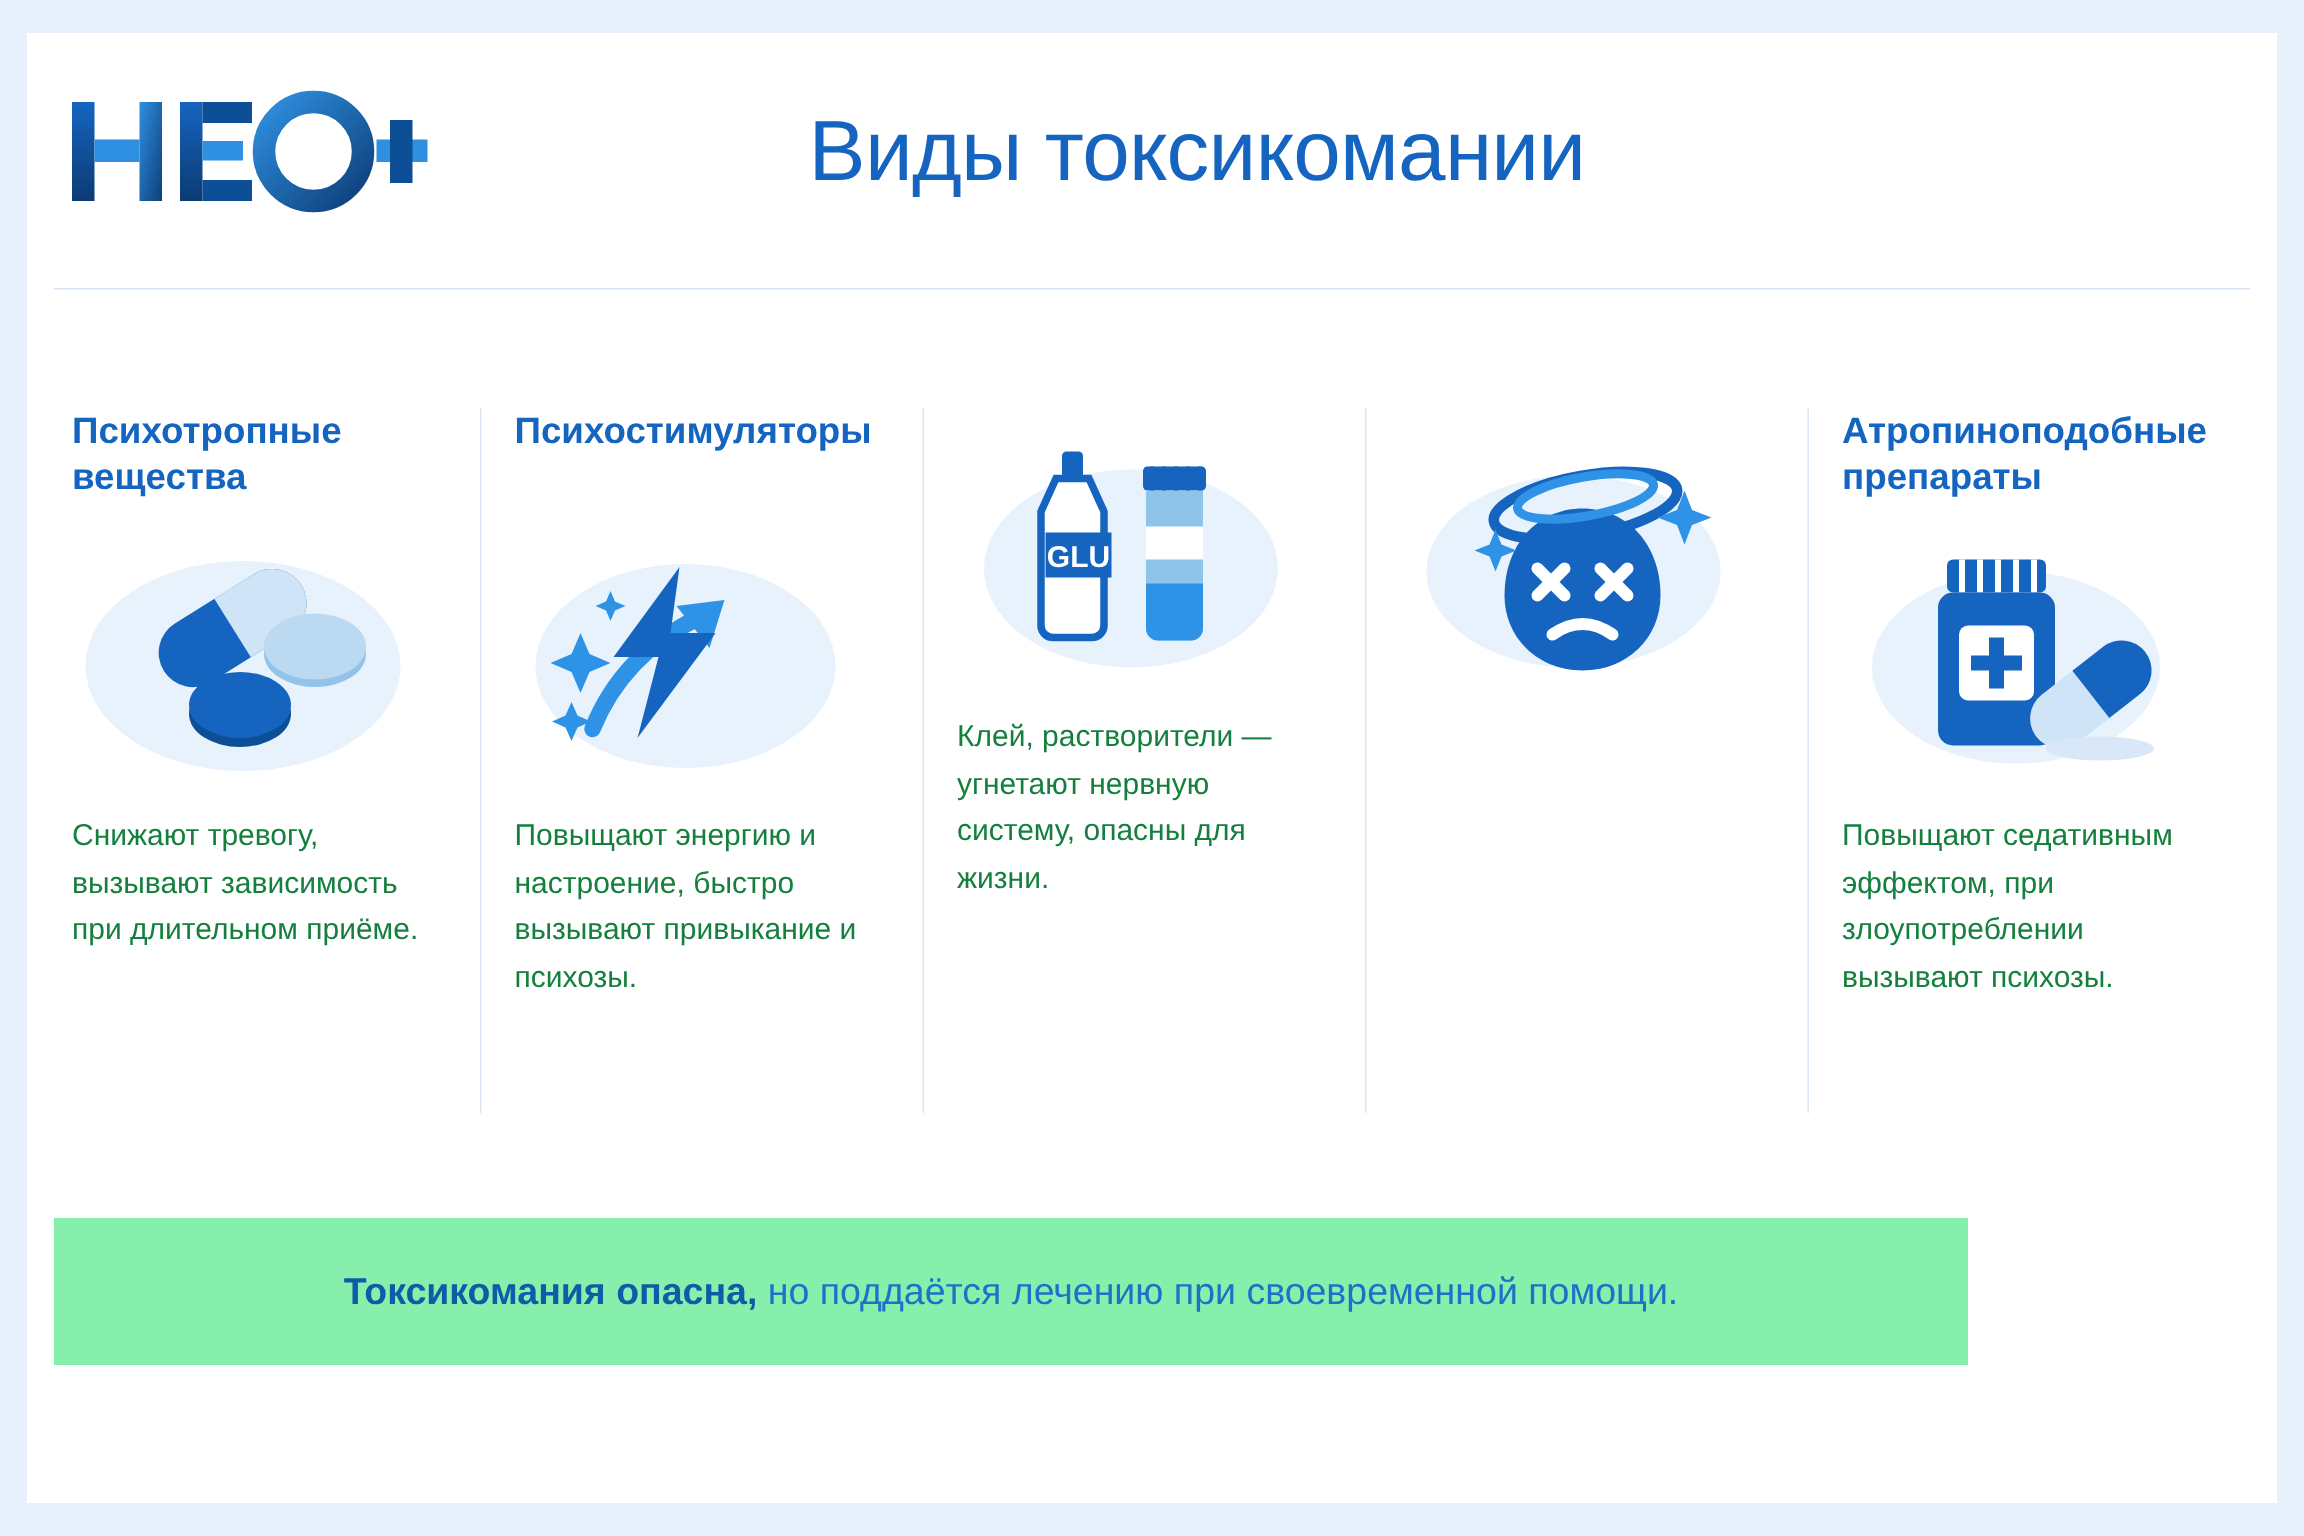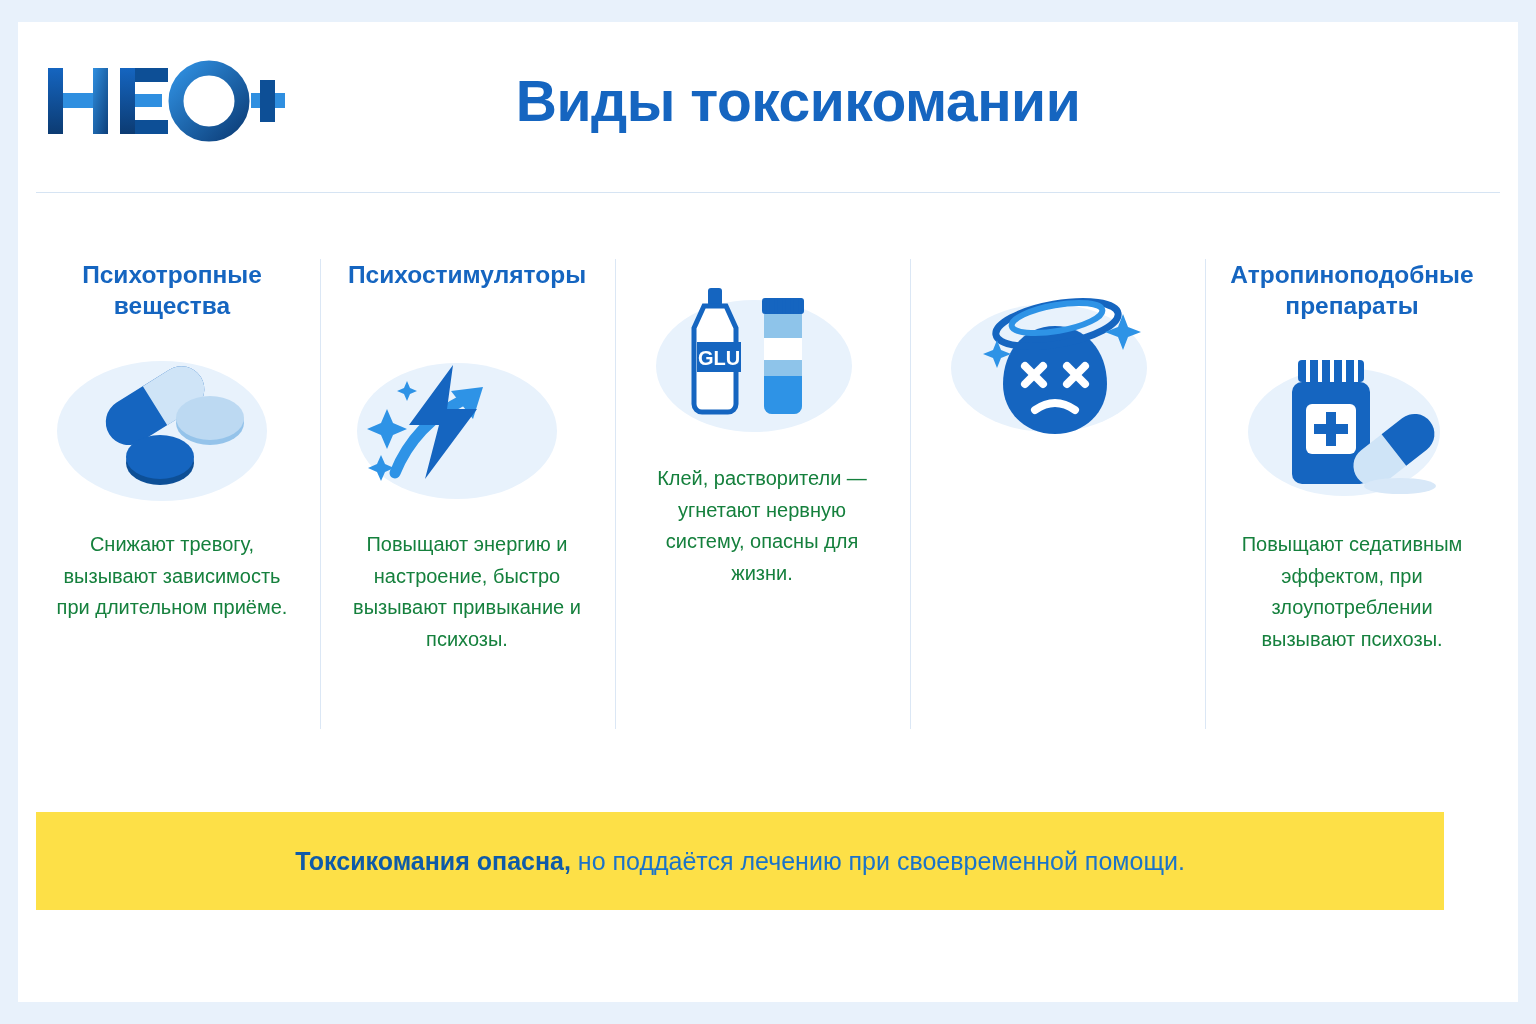--- a/index.html
+++ b/index.html
@@ -65,44 +65,43 @@
     width: 240px;
     height: 80px;
     display: flex;
     align-items: center;
     margin-left: 10px;
   }
   .page-title {
     flex: 1;
     text-align: center;
     font-size: 57px;
-    font-weight: bold;
+    font-weight: normal;
     color: #1565c0;
     letter-spacing: -0.5px;
     margin-right: 190px;
     white-space: nowrap;
   }
   .header-rule {
     position: absolute;
     left: 36px;
     top: 192px;
     width: 1464px;
     height: 1px;
     background: #d6e4f3;
   }
 
   
   .columns {
     position: absolute;
     left: 36px;
-    top: 259px;
+    top: 272px;
     width: 1464px;
     height: 470px;
     display: flex;
-    text-align: center;
   }
   .col {
     flex: 1;
     position: relative;
     padding: 0 24px 0 12px;
     box-sizing: border-box;
   }
   .col + .col {
     border-left: 1px solid #dbe7f5;
     padding-left: 22px;
@@ -127,23 +126,23 @@
     font-size: 20px;
     line-height: 1.58;
     color: #15803d;
   }
 
   
   .footer-banner {
     position: absolute;
     left: 36px;
     top: 812px;
-    width: 1408px;
+    width: 1276px;
     height: 98px;
-    background: #fde047;
+    background: #86efac;
     display: flex;
     align-items: center;
     justify-content: center;
   }
   .footer-text {
     font-size: 25px;
     color: #1b73c9;
     font-weight: normal;
   }
   .footer-text b {

